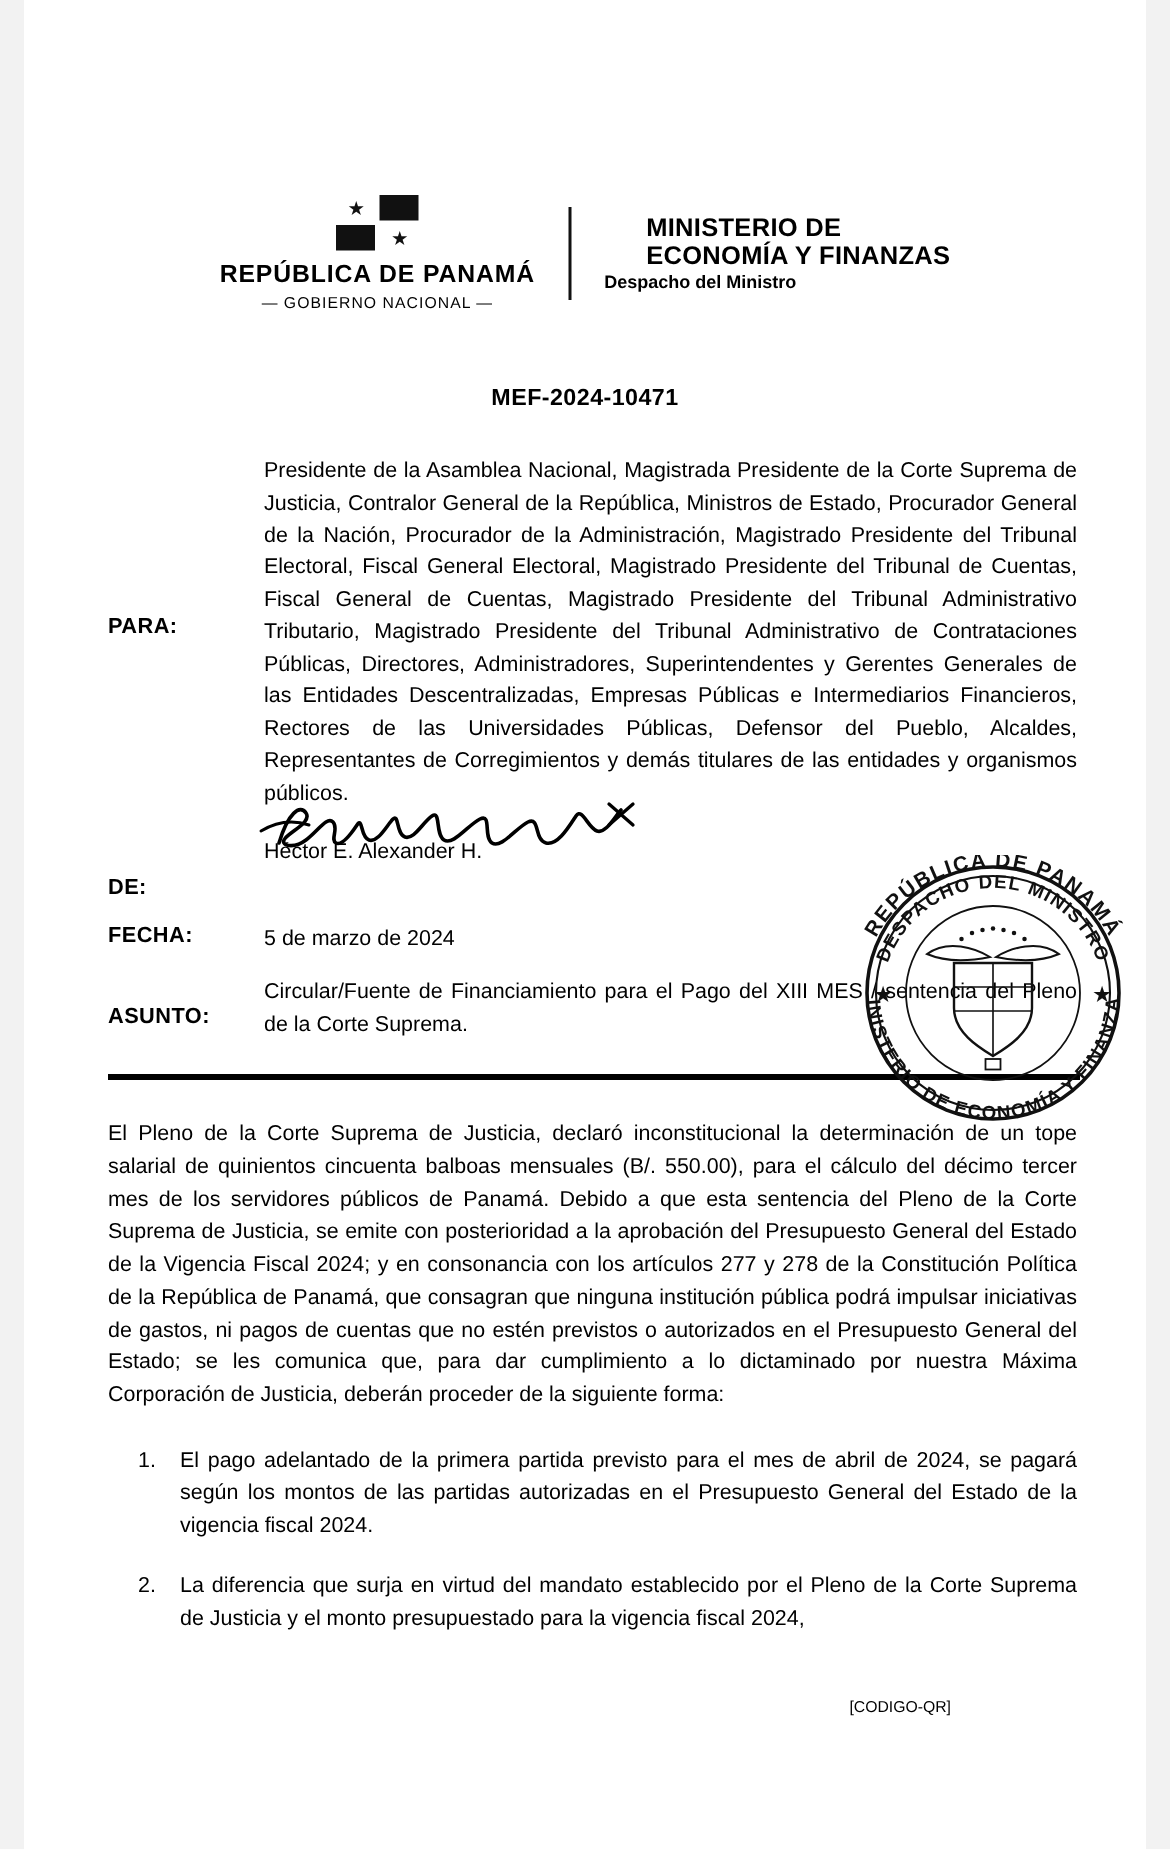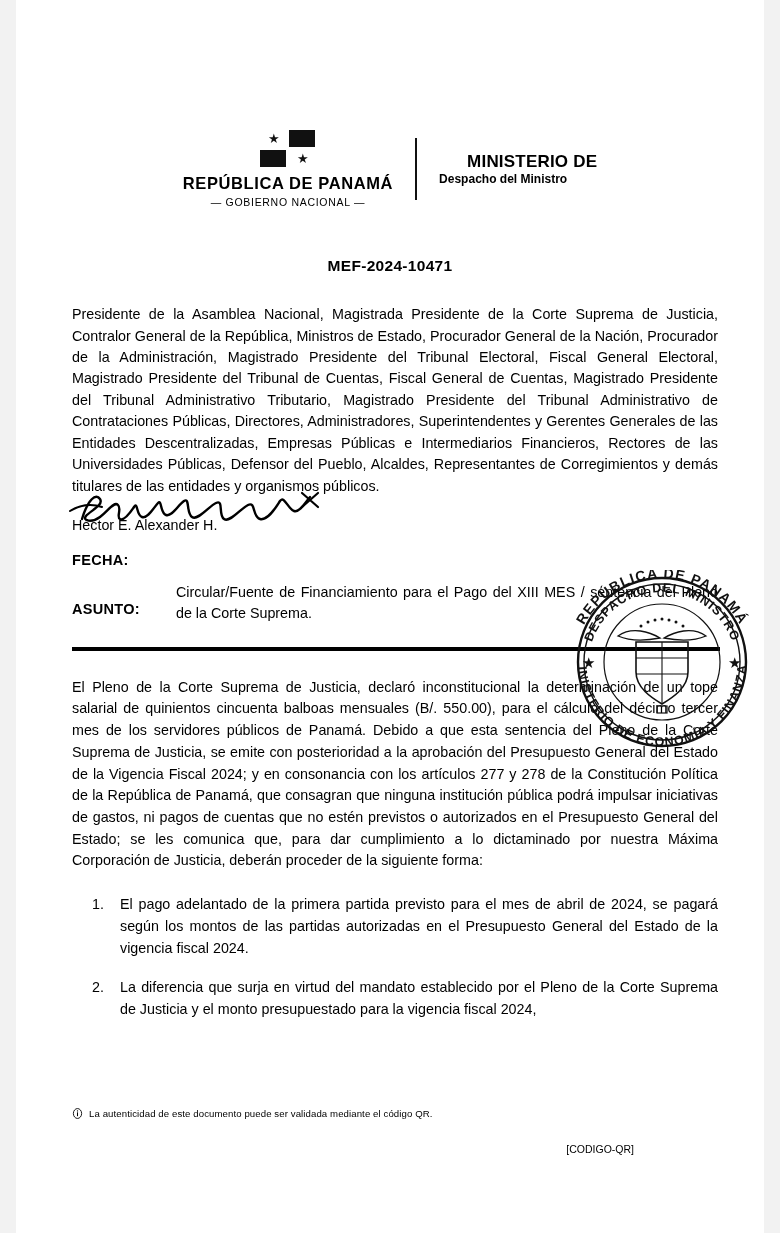--- a/index.html
+++ b/index.html
@@ -295,47 +295,51 @@
             <div class="star s2">★</div>
           </div>
           <div class="lh-country">REPÚBLICA DE PANAMÁ</div>
           <div class="lh-gov">— GOBIERNO NACIONAL —</div>
         </div>
 
         <div class="lh-divider"></div>
 
         <div class="lh-right">
           <div class="lh-min1">MINISTERIO DE</div>
+          <div class="lh-min2">ECONOMÍA Y FINANZAS</div>
           <div class="lh-desp">Despacho del Ministro</div>
         </div>
       </div>
 
       <div class="title-block">
         <div class="title-2">MEF-2024-10471</div>
       </div>
 
       <div class="meta">
 
         <div class="meta-row row-para">
+          <div class="meta-label">PARA:</div>
           <div class="meta-value">Presidente de la Asamblea Nacional, Magistrada Presidente de la Corte Suprema de Justicia, Contralor General de la República, Ministros de Estado, Procurador General de la Nación, Procurador de la Administración, Magistrado Presidente del Tribunal Electoral, Fiscal General Electoral, Magistrado Presidente del Tribunal de Cuentas, Fiscal General de Cuentas, Magistrado Presidente del Tribunal Administrativo Tributario, Magistrado Presidente del Tribunal Administrativo de Contrataciones Públicas, Directores, Administradores, Superintendentes y Gerentes Generales de las Entidades Descentralizadas, Empresas Públicas e Intermediarios Financieros, Rectores de las Universidades Públicas, Defensor del Pueblo, Alcaldes, Representantes de Corregimientos y demás titulares de las entidades y organismos públicos.</div>
         </div>
 
         <div class="meta-row row-de">
+          <div class="meta-label">DE:</div>
           <div class="meta-value sig-wrap">
             <svg class="signature" viewBox="0 0 270 40">
               <path d="M16 30 C22 10, 30 4, 34 10 C38 16, 24 22, 20 27 C16 32, 26 34, 34 28 C42 22, 48 12, 52 16 C56 20, 50 28, 54 30 C58 32, 64 24, 68 18 C72 12, 70 26, 76 28 C82 30, 88 18, 92 14 C96 10, 94 24, 100 26 C106 28, 112 16, 118 12 C124 8, 120 24, 126 28 C132 32, 142 18, 150 14 C158 10, 152 26, 158 30 C164 34, 174 20, 182 16 C190 12, 186 28, 194 30 C202 32, 210 18, 214 12 C218 6, 222 20, 228 22 C234 24, 240 12, 244 8" fill="none" stroke="#000" stroke-width="2.4" stroke-linecap="round"></path>
               <path d="M4 22 C14 16, 24 14, 36 18" fill="none" stroke="#000" stroke-width="2" stroke-linecap="round"></path>
               <path d="M236 4 L252 18 M252 4 L236 18" fill="none" stroke="#000" stroke-width="2.2" stroke-linecap="round"></path>
             </svg>
             <div class="de-name">Héctor E. Alexander H.</div>
           </div>
         </div>
 
         <div class="meta-row row-fecha">
           <div class="meta-label">FECHA:</div>
+          <div class="meta-value">5 de marzo de 2024</div>
         </div>
 
         <div class="meta-row row-asunto">
           <div class="meta-label">ASUNTO:</div>
           <div class="meta-value asunto-text">Circular/Fuente de Financiamiento para el Pago del XIII MES / sentencia del Pleno de la Corte Suprema.</div>
         </div>
       </div>
 
       <div class="rule"></div>
 
@@ -346,28 +350,20 @@
           <span class="num">1.</span>
           <span class="txt">El pago adelantado de la primera partida previsto para el mes de abril de 2024, se pagará según los montos de las partidas autorizadas en el Presupuesto General del Estado de la vigencia fiscal 2024.</span>
         </li>
         <li>
           <span class="num">2.</span>
           <span class="txt">La diferencia que surja en virtud del mandato establecido por el Pleno de la Corte Suprema de Justicia y el monto presupuestado para la vigencia fiscal 2024,</span>
         </li>
       </ol>
 
       <div class="footer">
-        <div class="footer-note">
-          <svg class="info-icon" viewBox="0 0 16 16">
-            <ellipse cx="8" cy="8" rx="6" ry="7.2" fill="none" stroke="#000" stroke-width="1.3"></ellipse>
-            <circle cx="8" cy="4.3" r="0.95" fill="#000"></circle>
-            <rect x="7.25" y="6.3" width="1.5" height="5.6" fill="#000"></rect>
-          </svg>
-          <span>La autenticidad de este documento puede ser validada mediante el código QR.</span>
-        </div>
         <div class="qr-code">[CODIGO-QR]</div>
       </div>
 
     </div>
 
     <svg class="seal" viewBox="0 0 212 180">
       <defs>
         <path id="arcOuter" d="M 18,96 A 78,78 0 0 1 194,96" fill="none"></path>
         <path id="arcInner" d="M 32,96 A 64,64 0 0 1 180,96" fill="none"></path>
         <path id="arcBottom" d="M 22,92 A 76,76 0 0 0 190,92" fill="none"></path>

